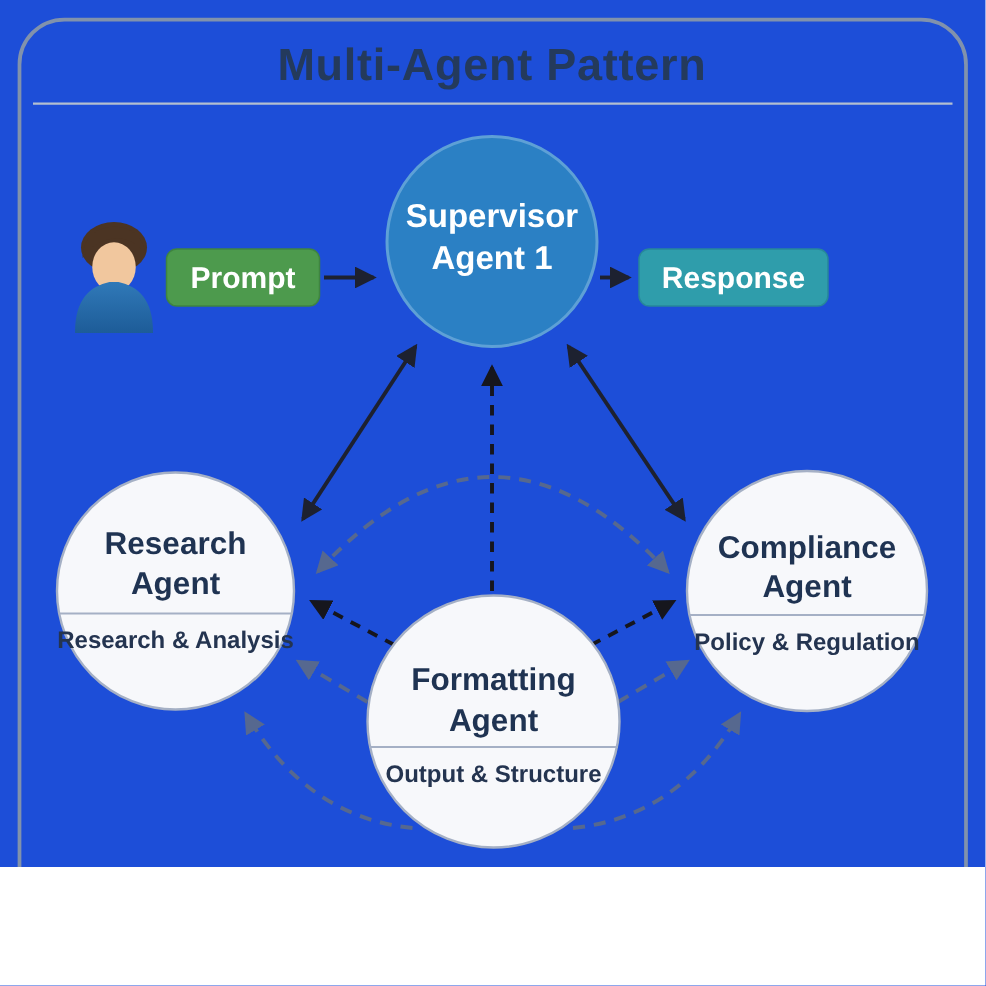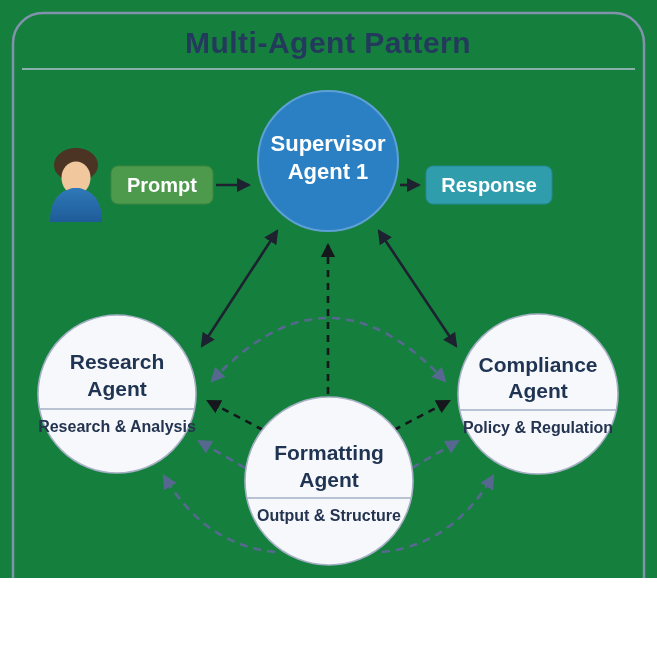--- a/index.html
+++ b/index.html
@@ -1,16 +1,16 @@
 <!DOCTYPE html>
 <html><head>
 <meta charset="utf-8">
 <style>
   html,body{margin:0;padding:0;background:#ffffff;}
-  .canvas{position:relative;width:657px;height:578px;background:#15803d;overflow:hidden;
+  .canvas{position:relative;width:657px;height:578px;background:#1d4ed8;overflow:hidden;
           font-family:"Liberation Sans",sans-serif;}
   svg{position:absolute;top:0;left:0;}
   text{font-family:"Liberation Sans",sans-serif;}
   .title-text{font-size:30px;font-weight:700;fill:#243a5c;letter-spacing:.5px;}
   .btn-label{font-size:20px;font-weight:700;fill:#ffffff;}
   .sup-label{font-size:22px;font-weight:700;fill:#ffffff;}
   .agent-title{font-size:21px;font-weight:700;fill:#1f3352;}
   .agent-sub{font-size:16px;font-weight:600;fill:#243450;}
   .frame{fill:none;stroke:#8192ac;stroke-width:2.5;}
   .divider{stroke:#b3bfd0;stroke-width:1.5;}

